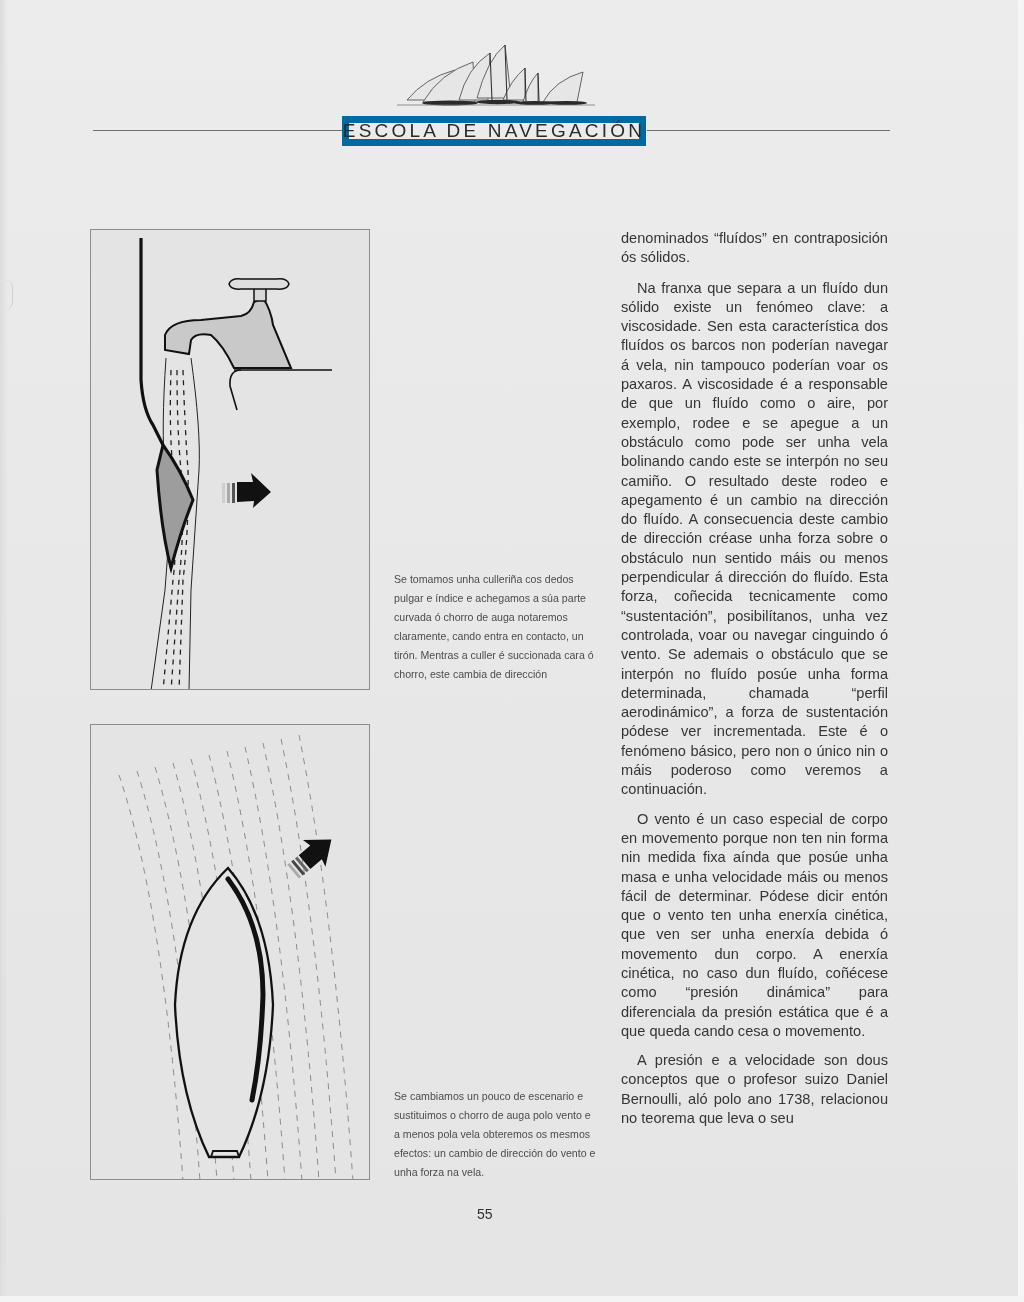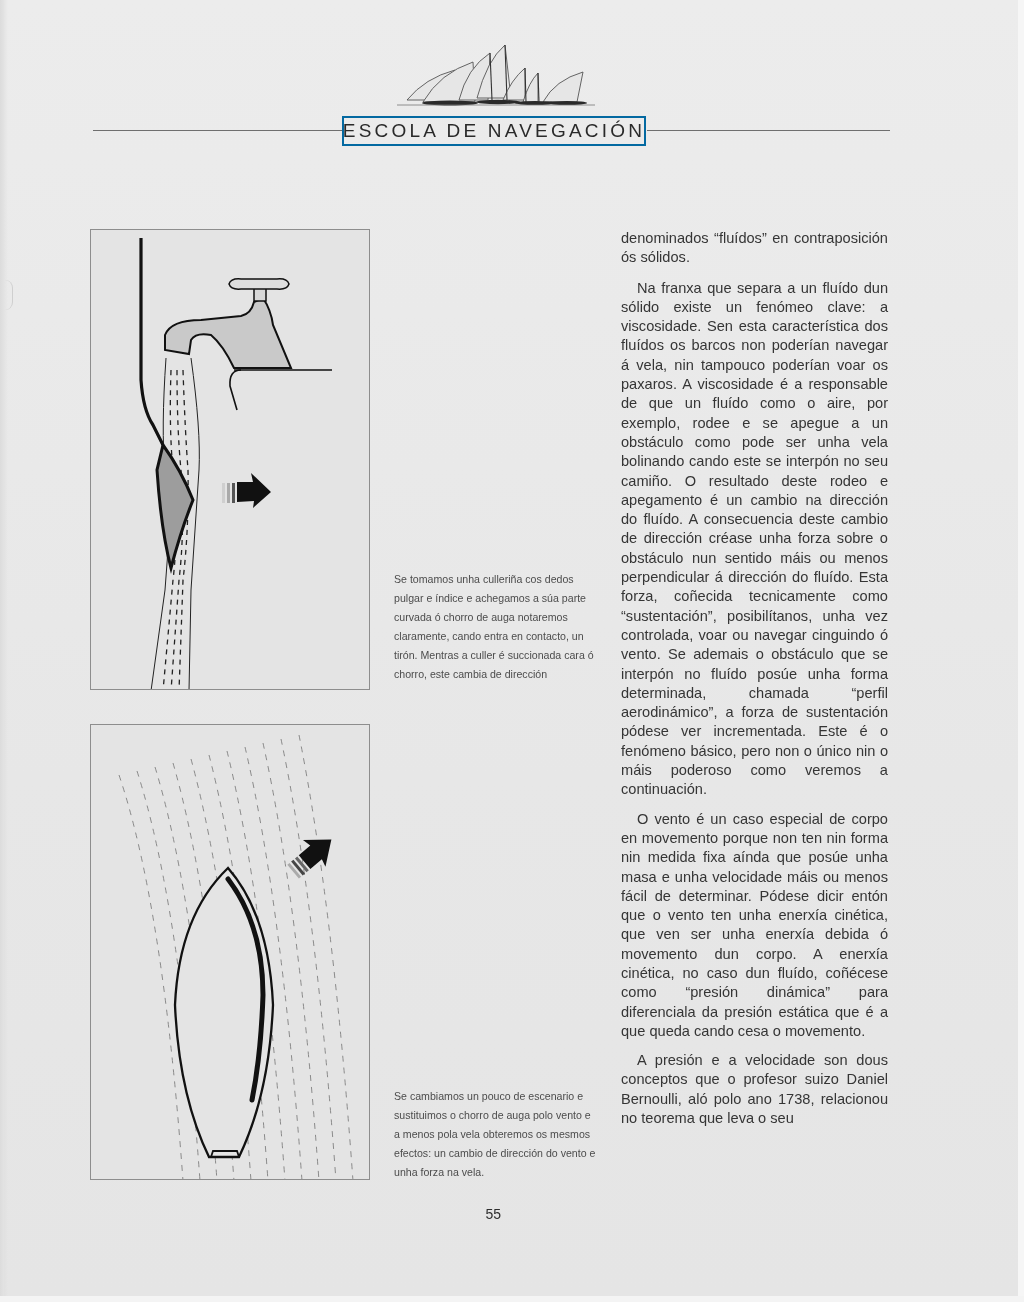--- a/index.html
+++ b/index.html
@@ -28,21 +28,21 @@
 
     
     .logo { position: absolute; left: 395px; top: 18px; width: 200px; height: 90px; }
     .header-line {
       position: absolute; top: 130px; height: 1px; background: #6f6f6f;
     }
     .header-line.left { left: 93px; width: 250px; }
     .header-line.right { left: 647px; width: 243px; }
     .header-box {
       position: absolute; left: 342px; top: 116px; width: 304px; height: 30px;
-      border: 2px solid #0369a1; box-sizing: border-box;
+      border: 7px solid #0369a1; box-sizing: border-box;
       display: flex; align-items: center; justify-content: center;
     }
     .header-title {
       font-size: 19px; letter-spacing: 3.2px; color: #2a2a2a;
       white-space: nowrap;
     }
 
     
     .figure {
       position: absolute; border: 1px solid #8d8d8d; background: #e4e4e4;
@@ -64,21 +64,21 @@
       position: absolute; left: 613px; top: 229px; width: 275px;
       font-size: 14.6px; line-height: 19.3px; color: #353535;
       text-align: justify; hyphens: manual;
     }
     .body-col p { margin: 0 0 10px 8px; }
     .body-col p.indent { text-indent: 16px; }
     .body-col p.first { margin-bottom: 11px; }
 
     .page-number {
       position: absolute; left: 477px; top: 1206px; width: 24px;
-      font-size: 14px; color: #2e2e2e; text-align: right;
+      font-size: 14px; color: #2e2e2e; text-align: left;
     }
     .margin-mark {
       position: absolute; left: 4px; top: 280px; width: 8px; height: 30px;
       border-right: 1px solid #cfcfcf; border-radius: 0 8px 8px 0;
     }
   </style>
 </head>
 <body>
 
 <div class="page"></div>

